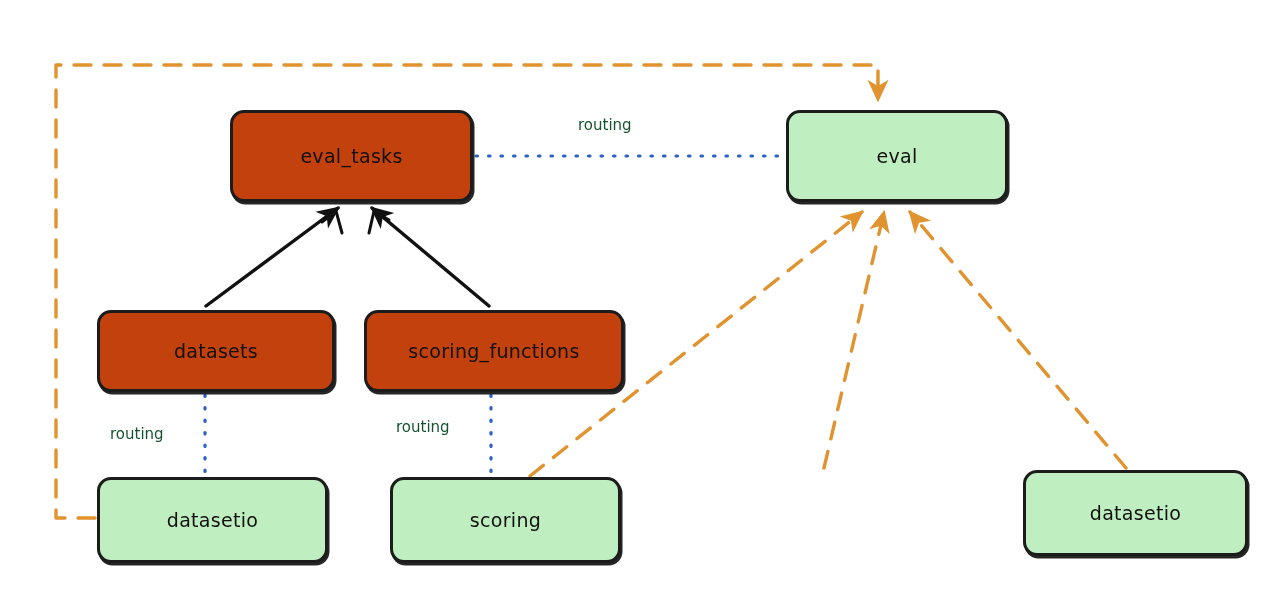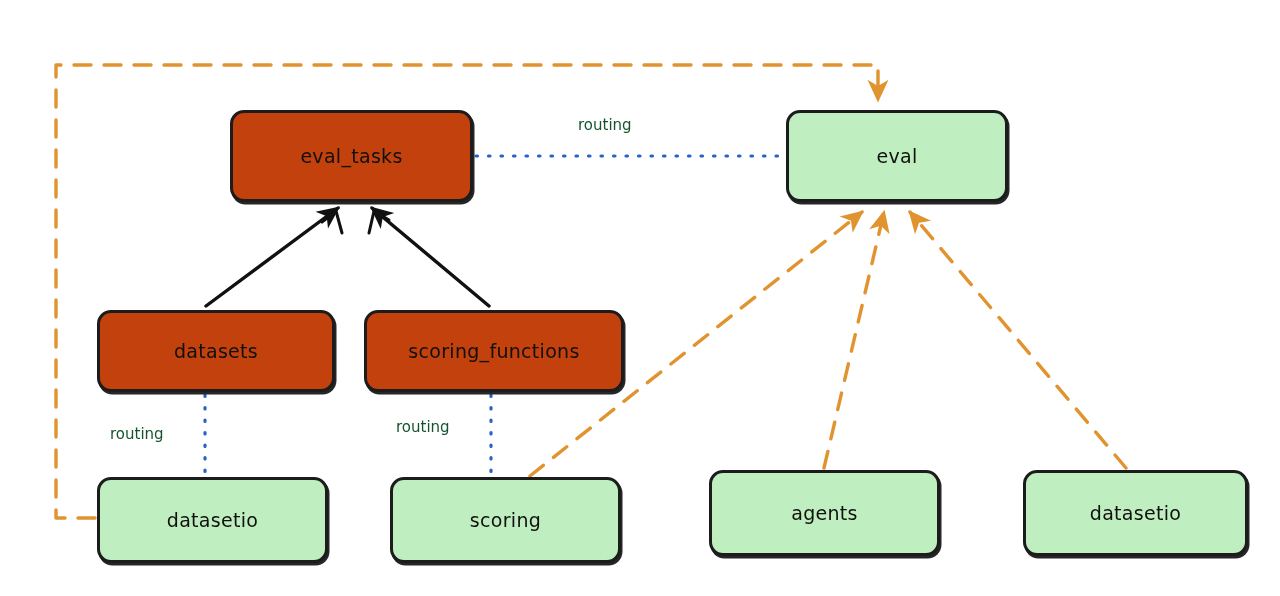--- a/index.html
+++ b/index.html
@@ -111,23 +111,20 @@
   </div>
 
   <div class="node green" style="left:97px; top:477px; width:231px; height:86px;">
     <span class="node-label">datasetio</span>
   </div>
 
   <div class="node green" style="left:390px; top:477px; width:231px; height:86px;">
     <span class="node-label">scoring</span>
   </div>
 
-  <div class="node green" style="left:709px; top:470px; width:231px; height:86px;">
-    <span class="node-label">agents</span>
-  </div>
 
   <div class="node green" style="left:1023px; top:470px; width:225px; height:86px;">
     <span class="node-label">datasetio</span>
   </div>
 
   <span class="edge-label" style="left:578px; top:116px;">routing</span>
 
   <span class="edge-label" style="left:110px; top:425px;">routing</span>
 
   <span class="edge-label" style="left:396px; top:418px;">routing</span>

